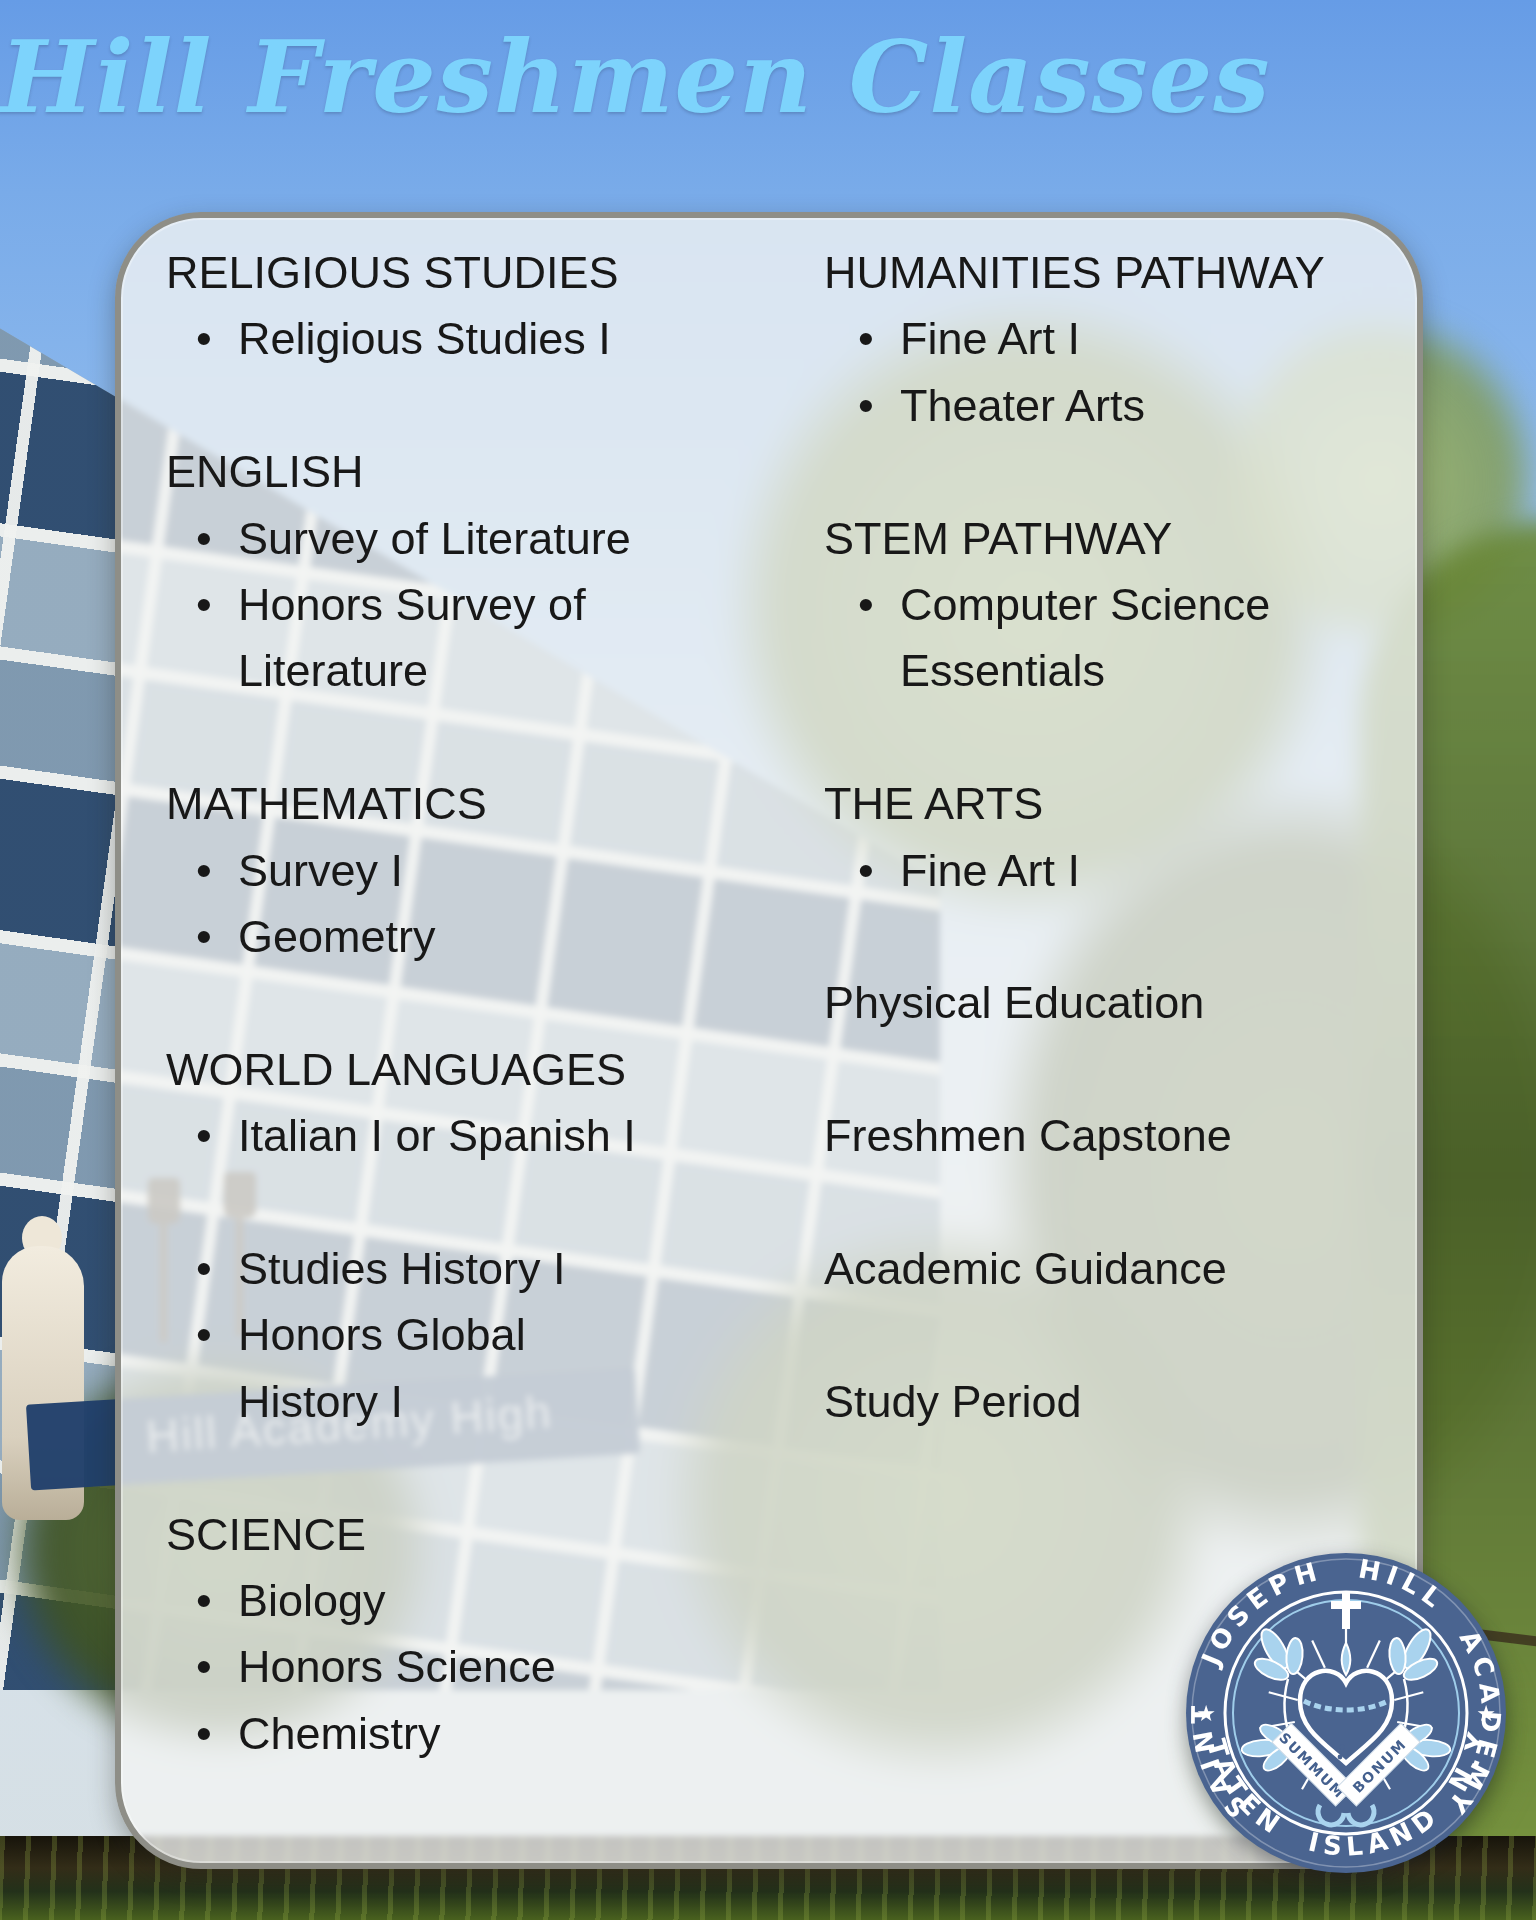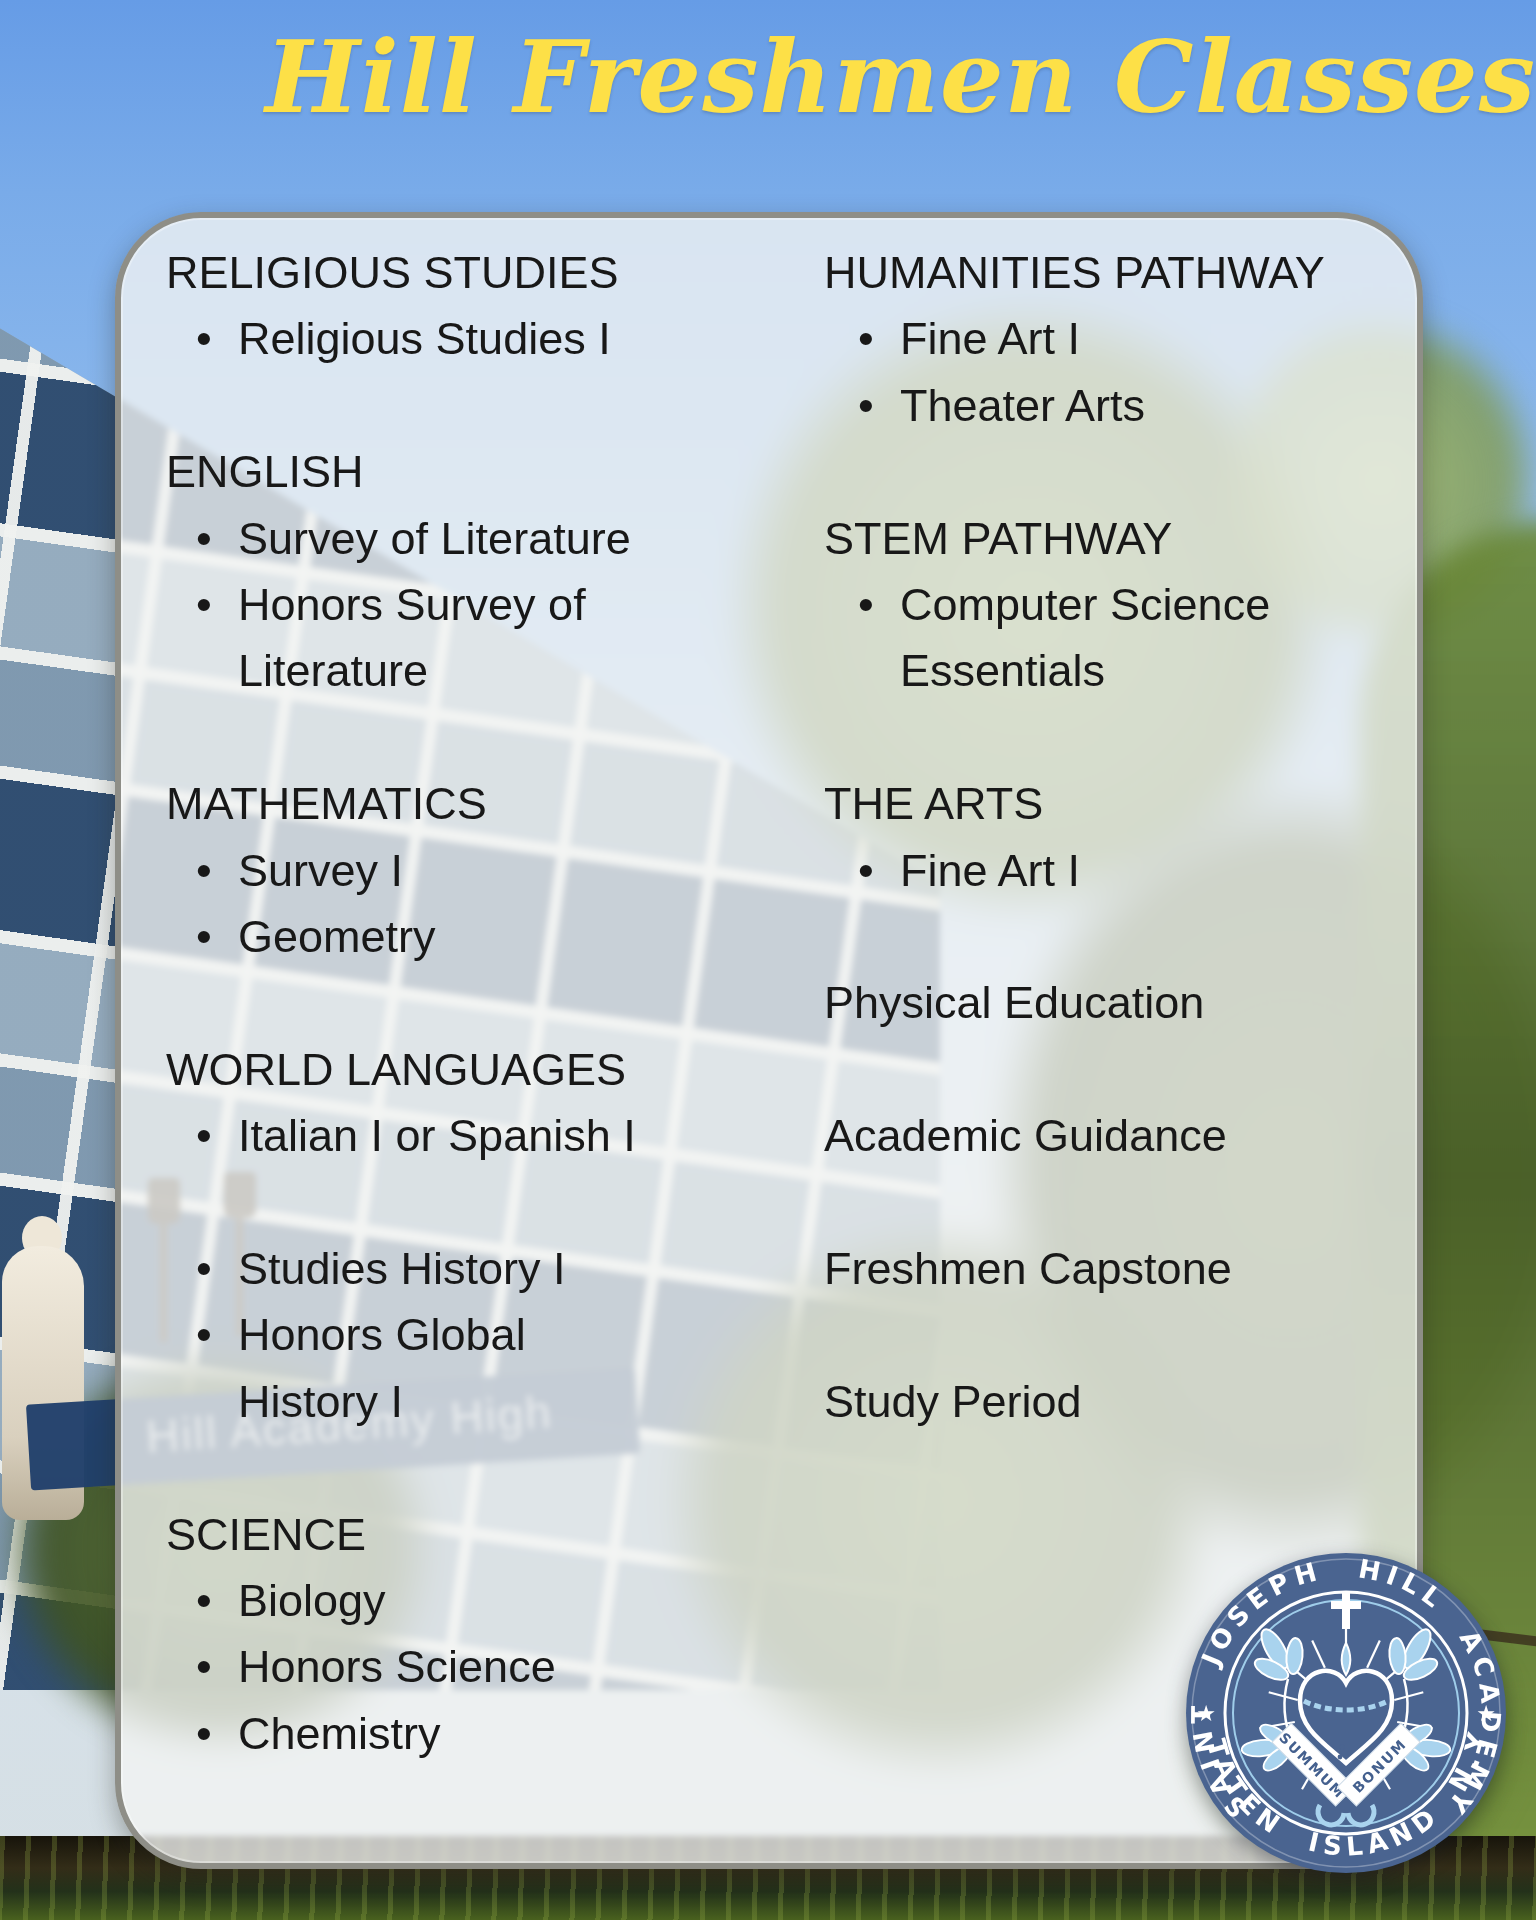--- a/index.html
+++ b/index.html
@@ -64,23 +64,23 @@
   .course-section{margin:0 0 66.4px 0;}
   .course-section h2{margin:0;font-size:45px;font-weight:400;letter-spacing:0;white-space:nowrap;}
   .course-section ul{margin:0;padding:0;list-style:none;}
   .course-section li{position:relative;padding-left:72px;white-space:pre-line;}
   .col-right .course-section li{padding-left:76px;}
   .bullet{position:absolute;left:30px;top:0;}
   .col-right .bullet{left:34px;}
   .standalone{margin:0 0 66.4px 0;white-space:nowrap;}
 
   
-  .page-title{position:absolute;left:0;top:18px;width:100%;text-align:right;
+  .page-title{position:absolute;left:0;top:18px;width:100%;text-align:left;
       font-family:"DejaVu Serif","Liberation Serif",serif;font-style:italic;font-weight:700;
-      font-size:100px;color:#fde047;letter-spacing:1px;
+      font-size:100px;color:#7dd3fc;letter-spacing:1px;
       text-shadow:0 2px 3px rgba(40,60,90,.25);}
 
   
   .seal{position:absolute;left:1183px;top:1550px;width:326px;height:326px;
       filter:drop-shadow(0 6px 10px rgba(20,25,35,.4));}
   .seal text{font-family:"DejaVu Sans","Liberation Sans",sans-serif;}
   .arc-text{fill:#fff;font-size:26px;font-weight:700;letter-spacing:6px;word-spacing:18px;}
   .motto-text{fill:#44608e;font-family:"DejaVu Serif","Liberation Serif",serif;
       font-size:14px;font-weight:700;letter-spacing:2px;}
   .star{fill:#fff;font-size:22px;}
@@ -175,22 +175,22 @@
 Essentials</span></li>
       </ul>
     </section>
     <section class="course-section">
       <h2>THE ARTS</h2>
       <ul>
         <li><span class="bullet">•</span><span>Fine Art I</span></li>
       </ul>
     </section>
     <p class="standalone">Physical Education</p>
+    <p class="standalone">Freshmen Capstone</p>
     <p class="standalone">Academic Guidance</p>
-    <p class="standalone">Freshmen Capstone</p>
     <p class="standalone">Study Period</p>
   </div>
 
   <svg class="seal" viewBox="-163 -163 326 326">
     <circle r="160" fill="#4a6490"></circle>
     <circle r="154" fill="none" stroke="rgba(255,255,255,0.3)" stroke-width="1.5"></circle>
     <circle r="121" fill="none" stroke="#ffffff" stroke-width="3"></circle>
     <circle r="113" fill="none" stroke="#9fcdea" stroke-width="2"></circle>
 
     <g stroke="#ffffff" stroke-width="2.2">

